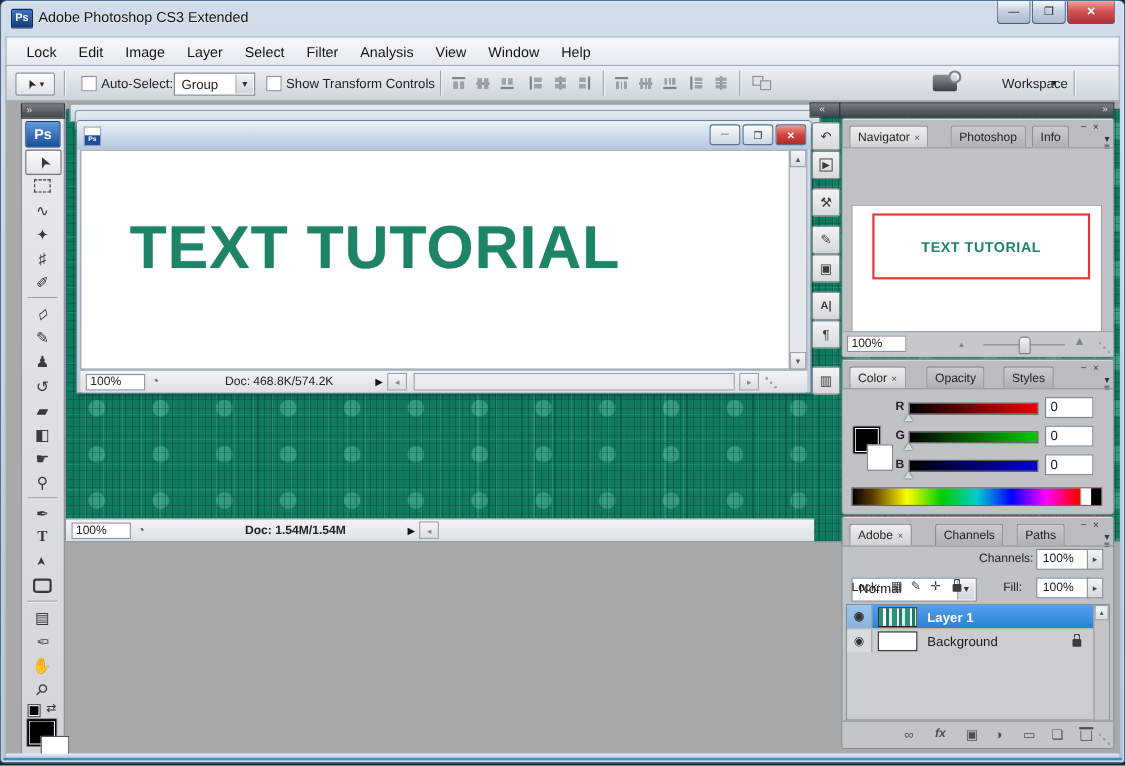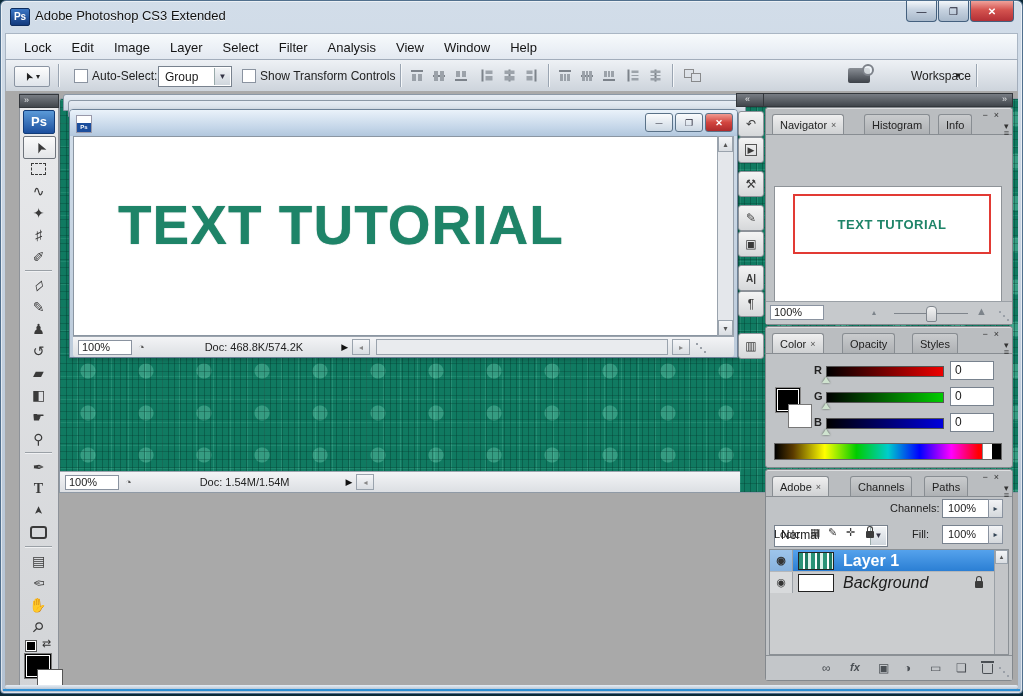--- a/index.html
+++ b/index.html
@@ -162,21 +162,21 @@
     font-size:8px;color:#345;display:flex;align-items:center;justify-content:center;}
   .lockico{position:absolute;top:57px;font-size:11px;color:#3a3a3a;}
   .layerlist{position:absolute;left:3px;right:3px;top:80px;height:104px;background:#cbcdcf;border:1px solid #8b9095;}
   .lrow{position:absolute;left:0;right:13px;height:21px;display:flex;align-items:center;}
   .lrow.sel{background:linear-gradient(#55a2ec,#2b7fd4);color:#fff;font-weight:bold;}
   .eyecell{width:22px;height:21px;border-right:1px solid #9aa0a6;display:flex;align-items:center;justify-content:center;
     color:#333;font-size:11px;background:rgba(230,231,233,.5);}
   .lthumb{width:34px;height:16px;border:1px solid #222;margin-left:5px;}
   .lthumb.pat{background-color:#eef7f3;background-image:repeating-linear-gradient(90deg,#2a9377 0 4px,rgba(255,255,255,.9) 4px 6px,#1e7a62 6px 9px,rgba(215,240,232,.9) 9px 12px);}
   .lthumb.white{background:#fff;}
-  .lname{margin-left:9px;font-size:16px;}
+  .lname{margin-left:9px;font-size:12px;}
   .listscroll{position:absolute;right:0;top:0;bottom:0;width:13px;border-left:1px solid #9aa0a6;background:#c3c5c8;}
   .layerbottom{position:absolute;left:0;right:0;bottom:0;height:24px;border-top:1px solid #8b9095;background:#c3c6c9;}
   .lbico{position:absolute;top:5px;font-size:12px;color:#4a4f54;}
   .padlock{position:relative;width:8px;height:7px;background:#3c3c3c;border-radius:1px;display:inline-block;}
   .padlock::before{content:"";position:absolute;width:4px;height:4px;border:1.5px solid #3c3c3c;border-bottom:none;
     border-radius:3px 3px 0 0;top:-5px;left:0.5px;}
   .trash{position:absolute;top:8px;width:9px;height:9px;border:1px solid #4a4f54;border-top:none;border-radius:0 0 2px 2px;}
   .trash::before{content:"";position:absolute;top:-3px;left:-2px;right:-2px;height:2px;background:#4a4f54;}
   
   #bottomframe{position:absolute;left:0;right:0;bottom:0;height:9px;}
@@ -252,21 +252,21 @@
       <span class="optlabel" style="left:948px;font-size:8px;top:11px;">▼</span>
       <div class="vsep" style="left:970px;"></div>
     </div>
 
     <div id="workarea">
 
       <div id="circuitdoc">
         <div class="statusbar" style="right:auto;width:680px;">
           <div class="zoomfield">100%</div>
           <span class="sbicon">◔</span>
-          <span class="doctext" style="margin-left:68px;">Doc: 1.54M/1.54M</span>
+          <span class="doctext" style="margin-left:91px;font-weight:bold;">Doc: 1.54M/1.54M</span>
           <span class="sbplay" style="margin-left:56px;">▶</span>
           <div class="sbbtn">
               <span>◂</span>
             </div>
         </div>
       </div>
 
       <div class="ghostframe" style="left:58px;top:3px;"></div>
       <div class="ghostframe" style="left:63px;top:9px;"></div>
 
@@ -426,21 +426,21 @@
           </div>
 
         <div class="panel" style="top:14px;height:216px;">
           <div class="pminmax"><span>−</span><span>×</span></div>
           <div class="tabstrip">
             <div class="tab active" style="left:6px;">
                 <span>Navigator</span>
                 <span class="tabx">×</span>
               </div>
             <div class="tab" style="left:98px;">
-                <span>Histogram</span>
+                <span>Photoshop</span>
               </div>
             <div class="tab" style="left:172px;">
                 <span>Info</span>
               </div>
             <div class="pmenu" style="white-space:pre;">▾
 ≡</div>
           </div>
           <div class="pcontent" style="top:27px;">
             <div class="navpreview">
               <div class="viewbox">
@@ -539,21 +539,21 @@
                     <span>◉</span>
                   </div>
                 <div class="lthumb pat"></div>
                 <span class="lname">Layer 1</span>
               </div>
               <div class="lrow" style="top:21px;border-top:1px solid #b5b7ba;">
                 <div class="eyecell">
                     <span>◉</span>
                   </div>
                 <div class="lthumb white"></div>
-                <span class="lname" style="font-style:italic;">Background</span>
+                <span class="lname" style="">Background</span>
                 <span class="padlock" style="position:absolute;right:12px;top:9px;"></span>
               </div>
               <div class="listscroll">
                 <div class="varrow" style="top:0;height:12px;font-size:7px;">
                     <span>▴</span>
                   </div>
               </div>
             </div>
 
             <div class="layerbottom">

